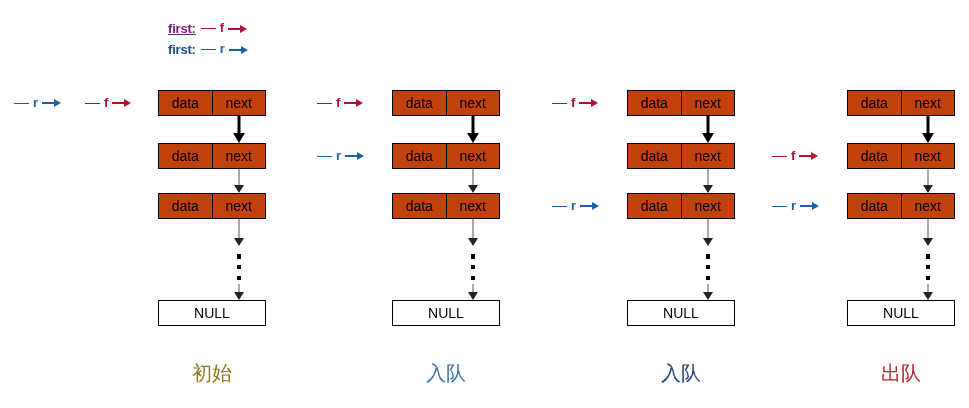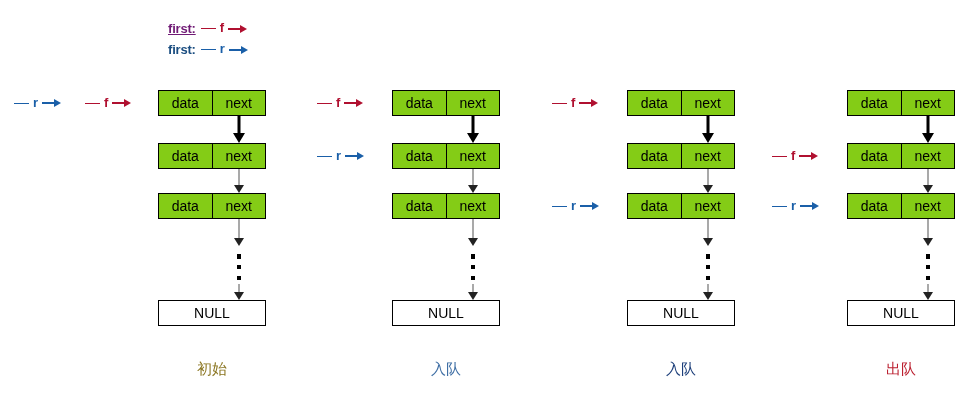--- a/index.html
+++ b/index.html
@@ -85,21 +85,21 @@
   }
 
   
   .node {
     position: absolute;
     width: 108px;
     height: 26px;
     border: 1.6px solid #000000;
     box-sizing: border-box;
     display: flex;
-    background: #84cc16;
+    background: #c2410c;
   }
   .cell {
     flex: 1 1 50%;
     display: flex;
     align-items: center;
     justify-content: center;
     font-size: 14px;
     color: #000000;
     line-height: 1;
   }
@@ -169,21 +169,21 @@
     height: 4.5px;
     background: #000000;
   }
 
   
   .caption {
     position: absolute;
     top: 360px;
     width: 130px;
     text-align: center;
-    font-size: 15px;
+    font-size: 20px;
     font-family: "DejaVu Sans", "Liberation Sans", sans-serif;
   }
 </style>
 </head>
 <body>
 
 <div id="canvas">
 
   <div class="legend">
     <div class="legend-row">

